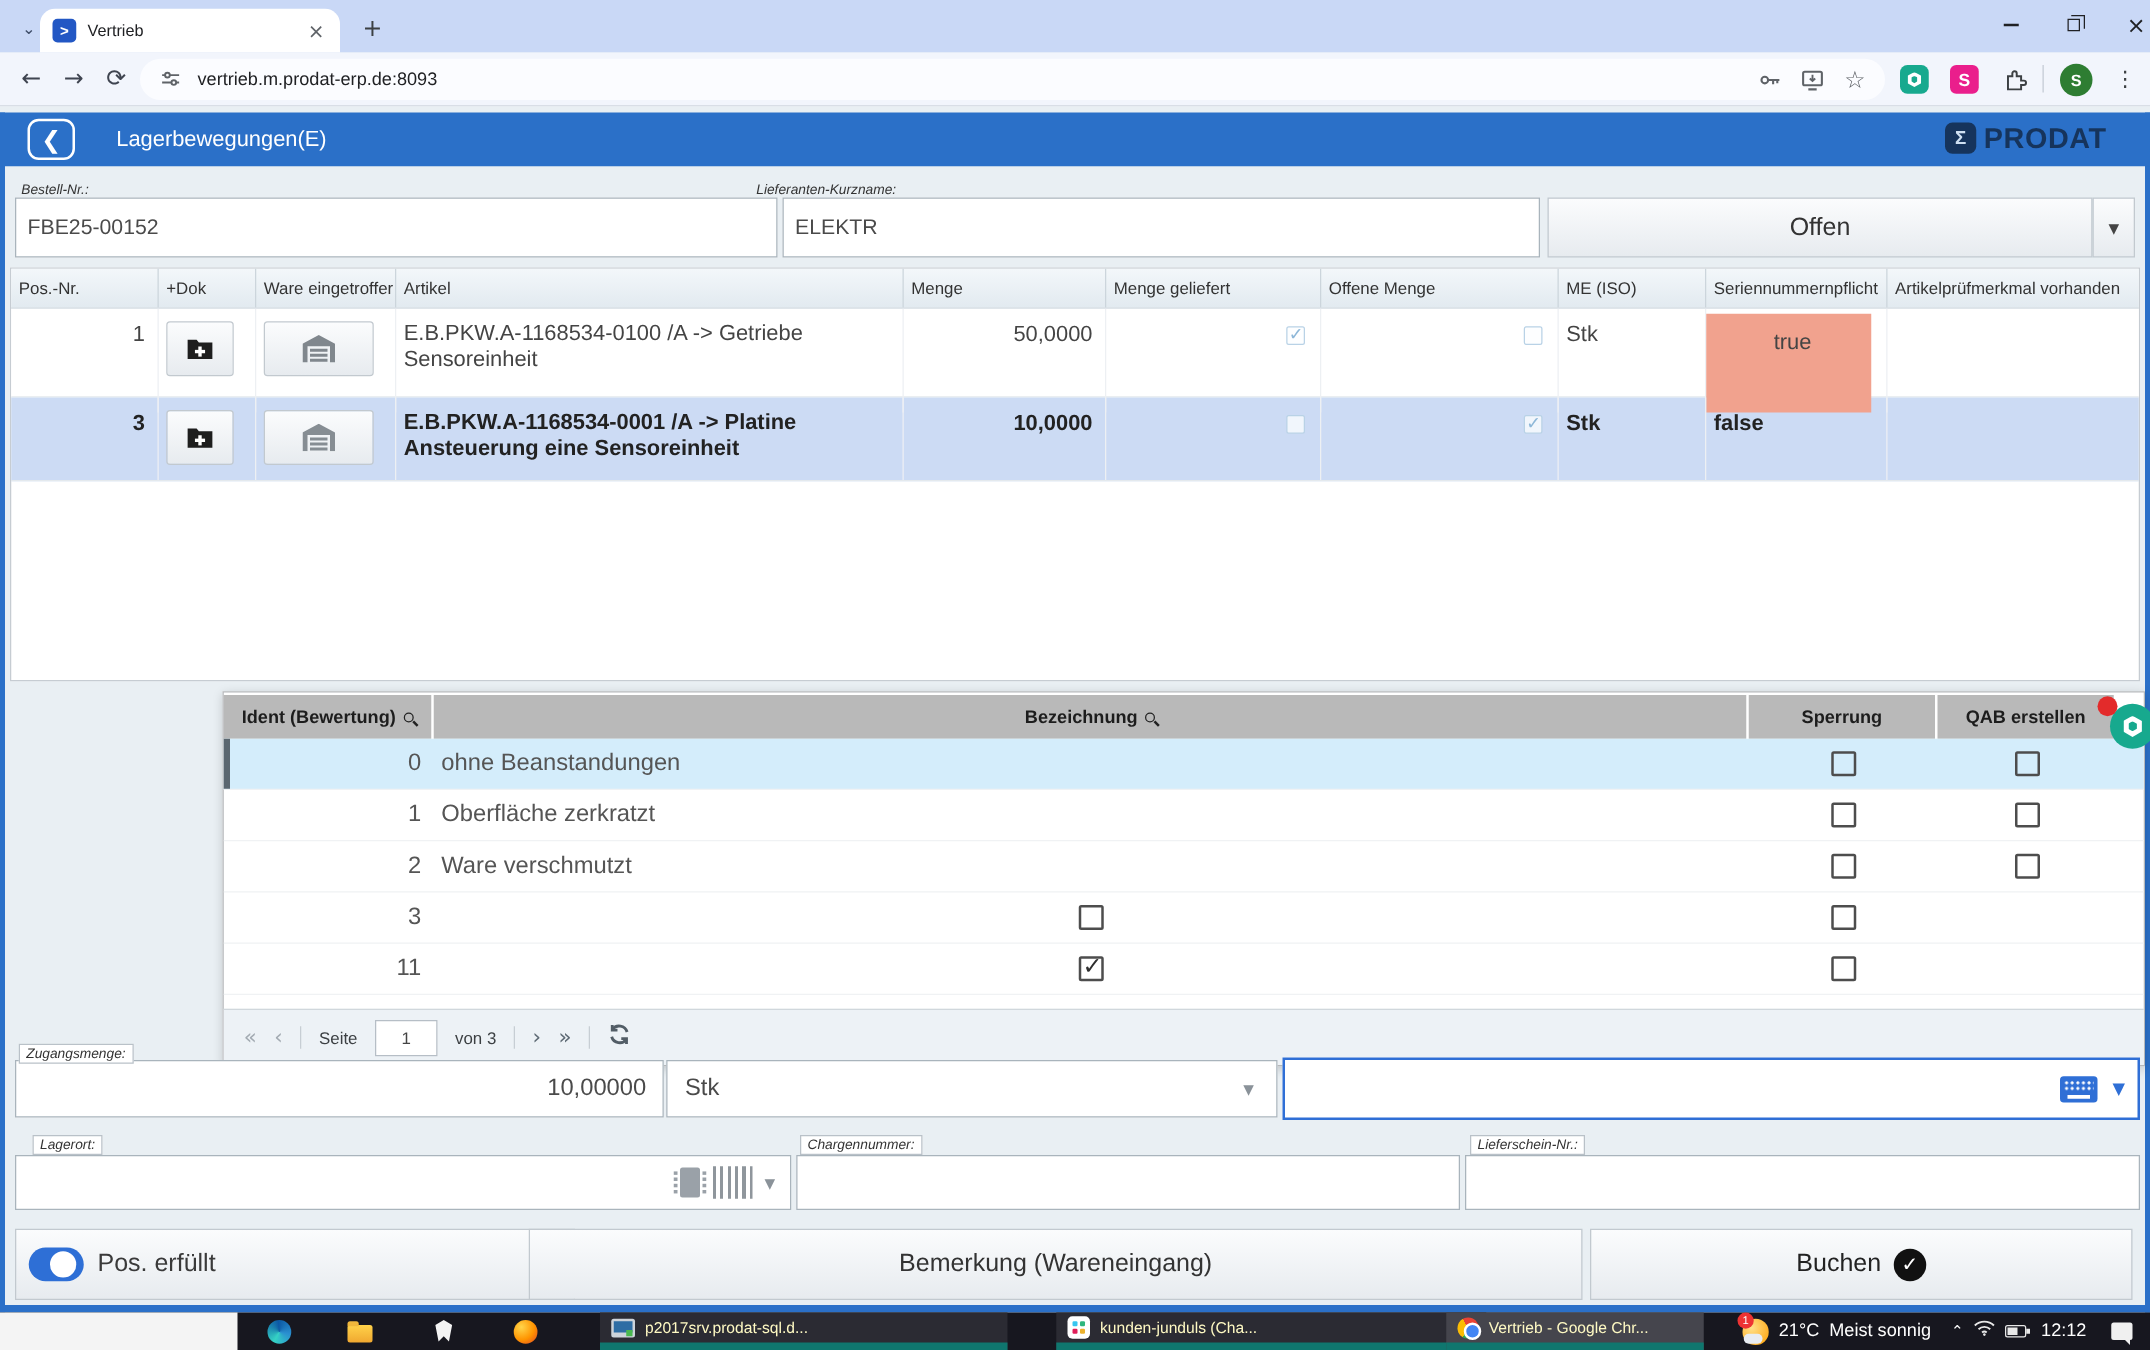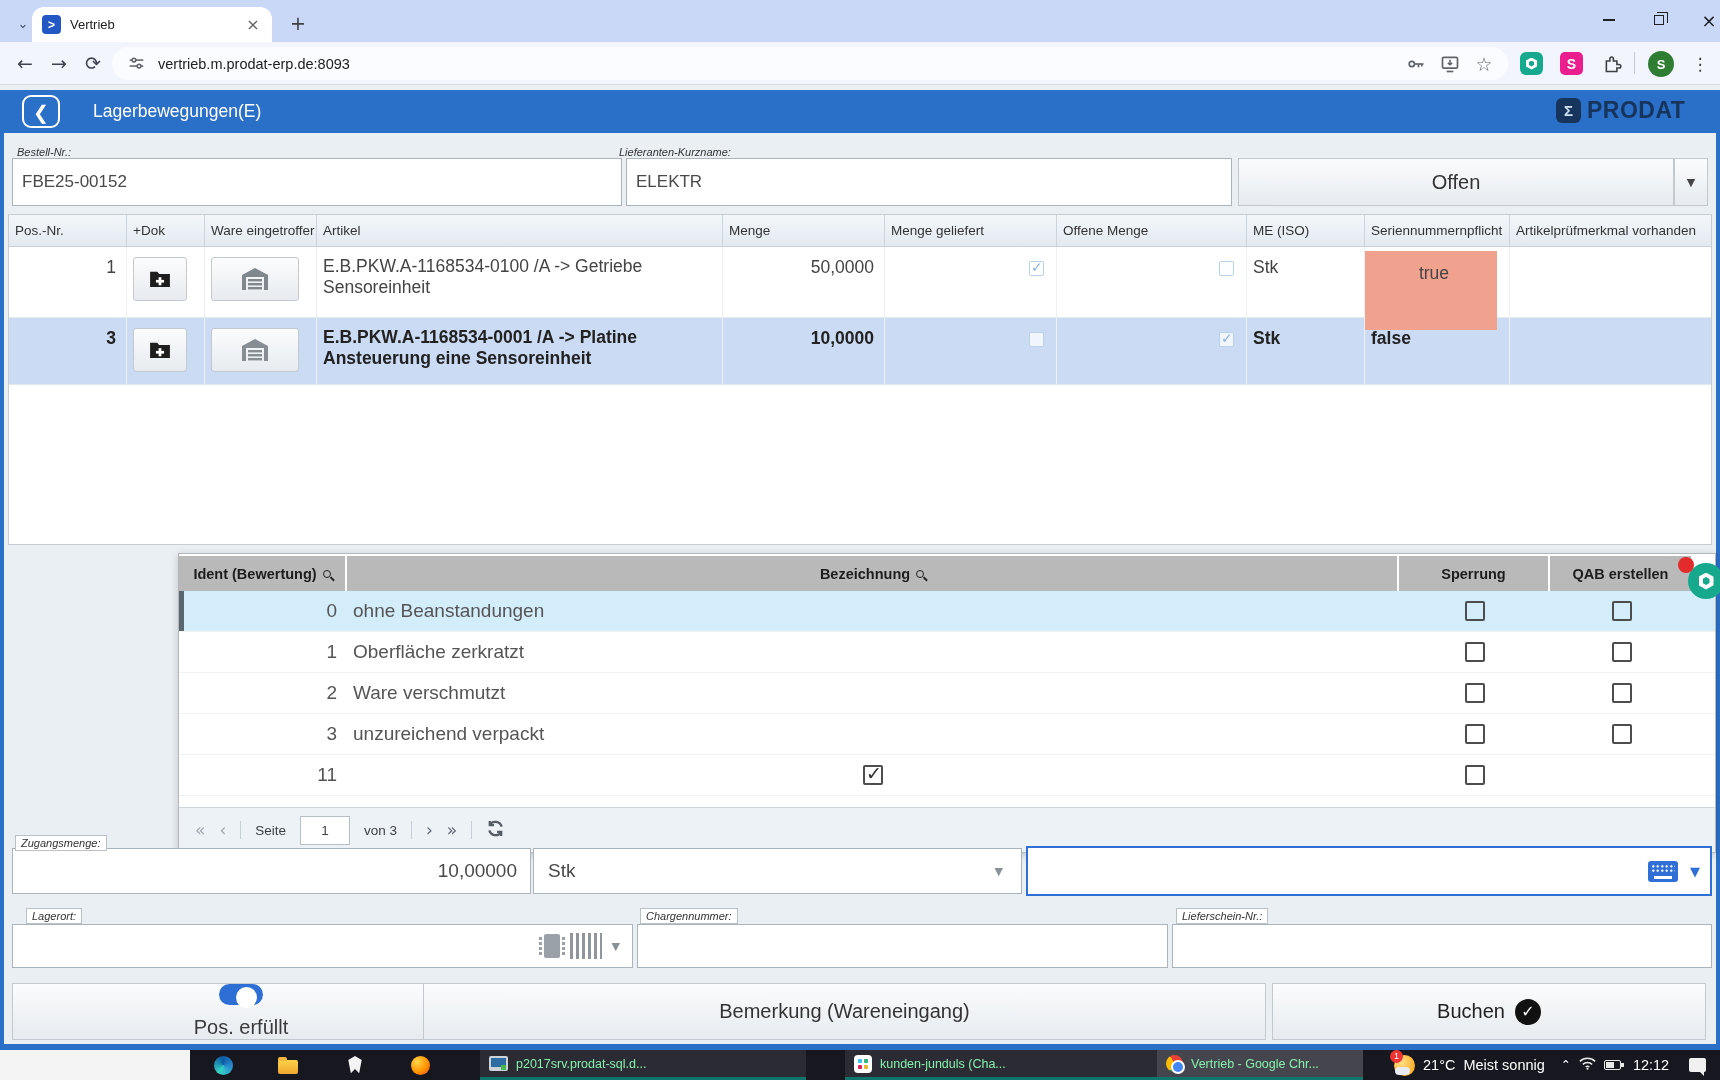--- a/index.html
+++ b/index.html
@@ -114,33 +114,33 @@
   .kb-ic { width:30px; height:21px; background:#2f6fd6; border-radius:3px; position:relative; }
   .kb-ic::before { content:""; position:absolute; left:3px; top:3px; right:3px; height:9px; background-image:radial-gradient(#fff 1.1px,transparent 1.3px); background-size:4.5px 4.5px; }
   .kb-ic::after { content:""; position:absolute; left:6px; bottom:3px; right:6px; height:2.5px; background:#fff; }
   .chip-ic { width:16px; height:24px; background:#9aa1a8; border-radius:2px; box-shadow:-4px -8px 0 -10px; position:relative; }
   .chip-ic::before, .chip-ic::after { content:""; position:absolute; top:3px; bottom:3px; width:3px; background-image:linear-gradient(#9aa1a8 55%, transparent 45%); background-size:3px 5px; }
   .chip-ic::before { left:-5px; } .chip-ic::after { right:-5px; }
   .bars-ic { width:32px; height:26px; background:repeating-linear-gradient(90deg,#8f969c 0 2.5px,transparent 2.5px 6px); }
 
   
   .panel { height:57px; display:flex; align-items:center; }
-  .p-pos { left:12px; top:983px; width:448px; padding-left:10px; gap:11px;flex-direction:column; }
+  .p-pos { left:12px; top:983px; width:448px; padding-left:10px; gap:11px; }
   .p-bem { left:423px; top:983px; width:843px; justify-content:center; font-size:20px; color:#333; }
   .p-buch { left:1272px; top:983px; width:434px; justify-content:center; gap:10px; font-size:20px; color:#222; }
   .toggle { width:44px; height:27px; border-radius:14px; background:#2e6fd6; position:relative; }
   .toggle .knob { position:absolute; top:3px; left:17px; width:21px; height:21px; border-radius:50%; background:#fff; }
   .pos-label { font-size:20px; color:#3a3a3a; }
   .check-circle { width:26px; height:26px; border-radius:50%; background:#111; color:#fff; font-size:16px; font-weight:bold; display:flex; align-items:center; justify-content:center; }
 
   
   .taskbar { left:0; top:1050px; width:1720px; height:30px; background:#17171f; }
   .tb-search { left:0; top:1050px; width:190px; height:30px; background:#f4f4f4; }
   .tb-ic { top:1054px; width:22px; height:22px; display:flex; align-items:center; justify-content:center; }
-  .task-btn { top:1050px; height:30px; background:#2b2b33; border-bottom:3px solid #0f766e; display:flex; align-items:center; gap:8px; padding:0 9px; color:#86efac; font-size:12.5px; white-space:nowrap; overflow:hidden; }
+  .task-btn { top:1050px; height:30px; background:#2b2b33; border-bottom:6px solid #0f766e; display:flex; align-items:center; gap:8px; padding:0 9px; color:#fef9c3; font-size:12.5px; white-space:nowrap; overflow:hidden; }
   .task-btn.active { background:#45454d; }
   .circ { border-radius:50%; width:19px; height:19px; flex:none; }
   .edge-ic { background:conic-gradient(from 210deg,#35d2c4,#0c59a4 40%,#2a8fd0 70%,#35d2c4); }
   .ff-ic { background:radial-gradient(circle at 32% 30%,#ffd54a,#ff9400 55%,#e6551f 90%); }
   .chrome-ic { background:conic-gradient(from -30deg,#ea4335 0 120deg,#34a853 0 240deg,#fbbc05 0 360deg); position:relative; }
   .chrome-ic::after { content:""; position:absolute; left:4.5px; top:4.5px; width:10px; height:10px; border-radius:50%; background:#4285f4; border:2px solid #fff; }
   .folder-ic { width:20px; height:14px; background:linear-gradient(#ffd24a,#f0a830); border-radius:2px; position:relative; margin-top:4px; }
   .folder-ic::before { content:""; position:absolute; left:0; top:-3px; width:9px; height:4px; background:#f0b73c; border-radius:2px 2px 0 0; }
   .mask-ic { width:16px; height:18px; background:#f4f4f4; clip-path:polygon(50% 0,92% 22%,76% 96%,50% 72%,24% 96%,8% 22%); }
   .rdp-ic { width:19px; height:15px; background:#cdd3da; border-radius:2px; position:relative; }
@@ -234,21 +234,21 @@
   <div class="abs back-btn">
       <span class="uni">❮</span>
     </div>
   <div class="abs app-title">Lagerbewegungen(E)</div>
   <div class="abs brand">
     <span class="brand-ic">Σ</span>
     <span class="brand-tx">PRODAT</span>
   </div>
 
   <div class="abs mini-label" style="left:17px;top:146px;">Bestell-Nr.:</div>
-  <div class="abs mini-label" style="left:619px;top:146px;">Lieferanten-Kurzname:</div>
+  <div class="abs mini-label" style="left:605px;top:146px;">Lieferanten-Kurzname:</div>
   <div class="abs field f-bestell">FBE25-00152</div>
   <div class="abs field f-lief">ELEKTR</div>
   <div class="abs grad-btn f-offen">Offen</div>
   <div class="abs grad-btn f-offen-arrow uni">▼</div>
 
   <div class="abs grid">
     <div class="grow ghead">
       <div>Pos.-Nr.</div>
       <div>+Dok</div>
       <div>Ware eingetroffer</div>
@@ -376,21 +376,20 @@
       <div class="p-cb">
           <span class="cb-dark"></span>
         </div>
       <div class="p-cb">
           <span class="cb-dark"></span>
         </div>
         <div></div>
     </div>
     <div class="pgrid prow">
       <div class="p-id">3</div>
-      <div class="p-bz">unzureichend verpackt</div>
       <div class="p-cb">
           <span class="cb-dark"></span>
         </div>
       <div class="p-cb">
           <span class="cb-dark"></span>
         </div>
         <div></div>
     </div>
     <div class="pgrid prow">
       <div class="p-id">11</div>

